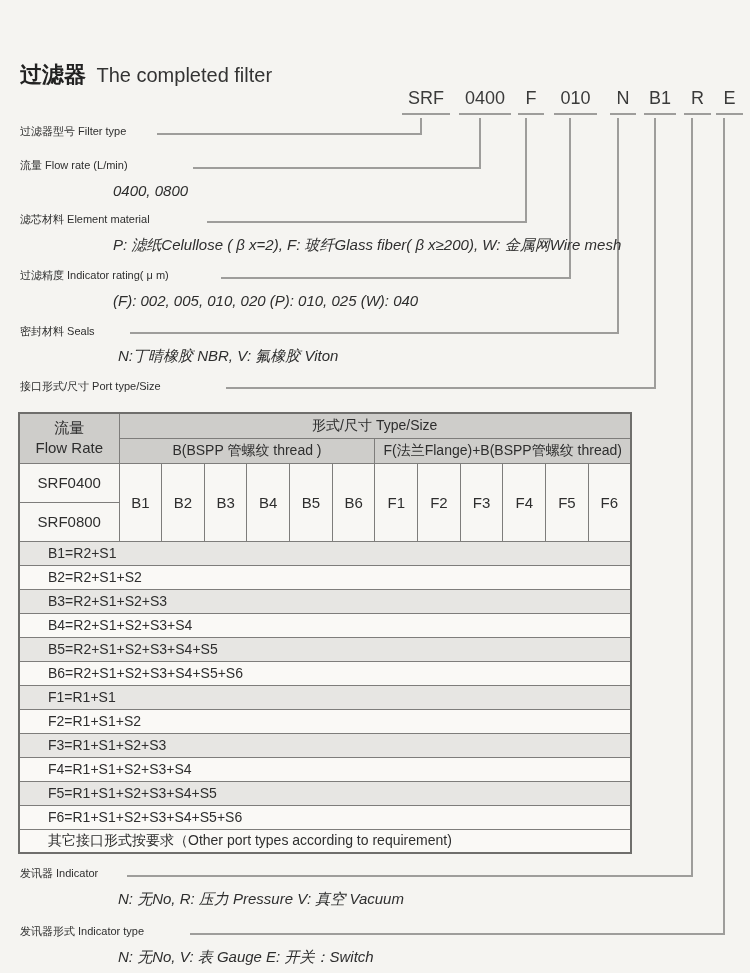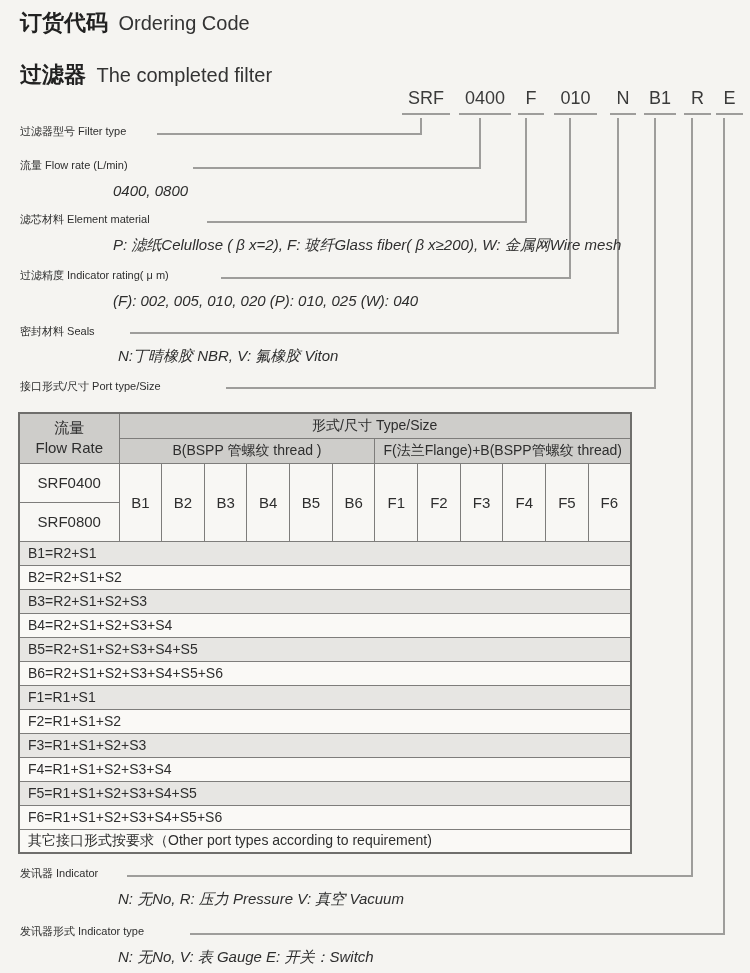--- a/index.html
+++ b/index.html
@@ -41,33 +41,29 @@
     font-size:14px;color:#2e2e2e;
     border:2px solid #6f6e6c;
   }
   .port-table td{border:1px solid #7e7d7b;text-align:center;padding:0;overflow:hidden;margin-left:20px;}
   .hrow{height:25px;}
   .hrow td, .flow-head{background:#cecdca;}
   .flow-head div{line-height:1.35;font-size:15px;}
   .frow{height:39px;}
   .frow td{background:#f8f7f4;font-size:15px;}
   .crow{height:24px;}
-  .crow td{text-align:left;padding-left:8px;font-size:14px;}
+  .crow td{text-align:left;padding-left:28px;font-size:14px;}
   .crow.g td{background:#e7e6e3;}
   .crow.w td{background:#faf9f6;}
 </style>
 </head>
 <body>
 
 <div class="page">
 
-  <div class="doc-title">
-    <span class="t-zh">订货代码</span>
-    <span class="t-en">Ordering Code</span>
-  </div>
   <div class="doc-subtitle">
     <span class="t-zh">过滤器</span>
     <span class="t-en">The completed filter</span>
   </div>
 
   <div class="code-row">
     <span class="seg" style="left:396px;width:48px">SRF</span>
     <span class="seg" style="left:453px;width:52px">0400</span>
     <span class="seg" style="left:512px;width:26px">F</span>
     <span class="seg" style="left:548px;width:43px">010</span>

